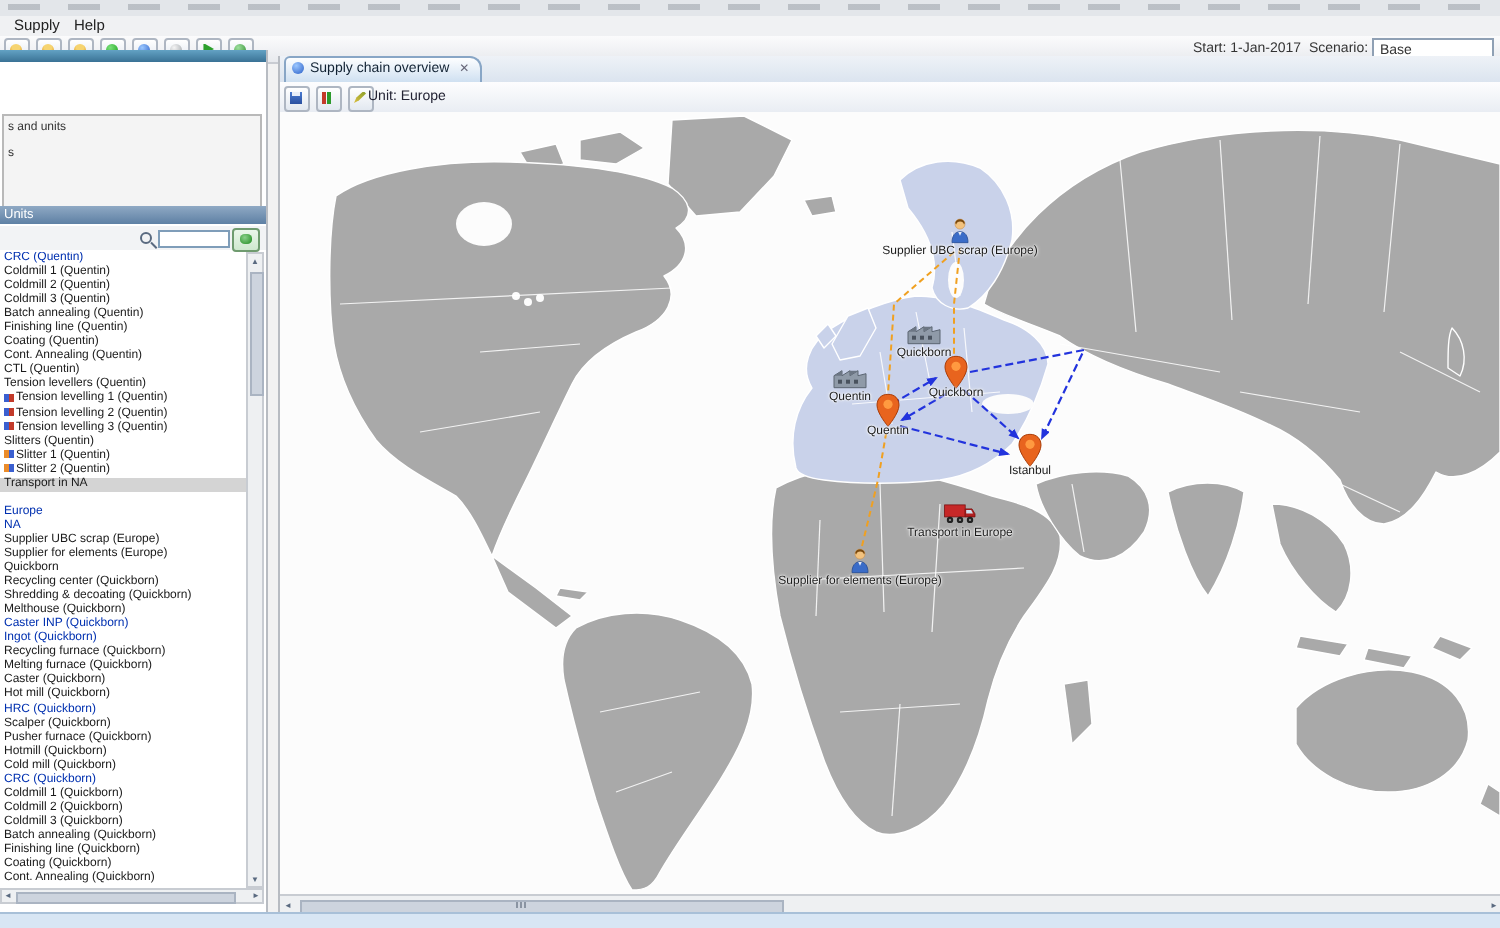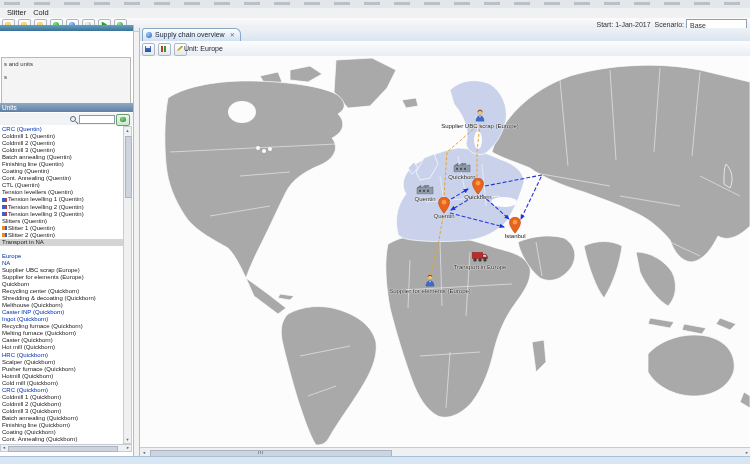--- a/index.html
+++ b/index.html
@@ -94,21 +94,21 @@
 <body>
 
 <div id="app">
 
   <div class="top-strip">
       <div class="dashes"></div>
     </div>
 
   <div class="menubar">
     
-  <span>Slitter</span><span>Cold</span></div>
+  <span>Supply</span><span>Help</span></div>
 
   <div class="main-toolbar">
     <span>
       
     <span class="tbtn"><i data-icon="person"></i></span><span class="tbtn"><i data-icon="person"></i></span><span class="tbtn"><i data-icon="person"></i></span><span class="tbtn"><i data-icon="record"></i></span><span class="tbtn"><i data-icon="globe"></i></span><span class="tbtn"><i data-icon="sphere"></i></span><span class="tbtn"><i data-icon="play"></i></span><span class="tbtn"><i data-icon="publish"></i></span></span>
   </div>
   <div class="run-info">
     <span>Start:</span>
     <span>1-Jan-2017</span>&nbsp;
     <span>Scenario:</span>

